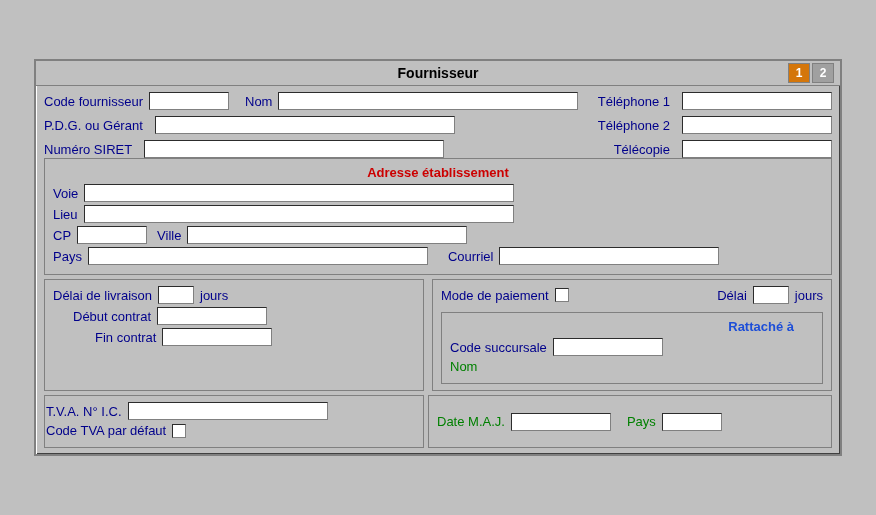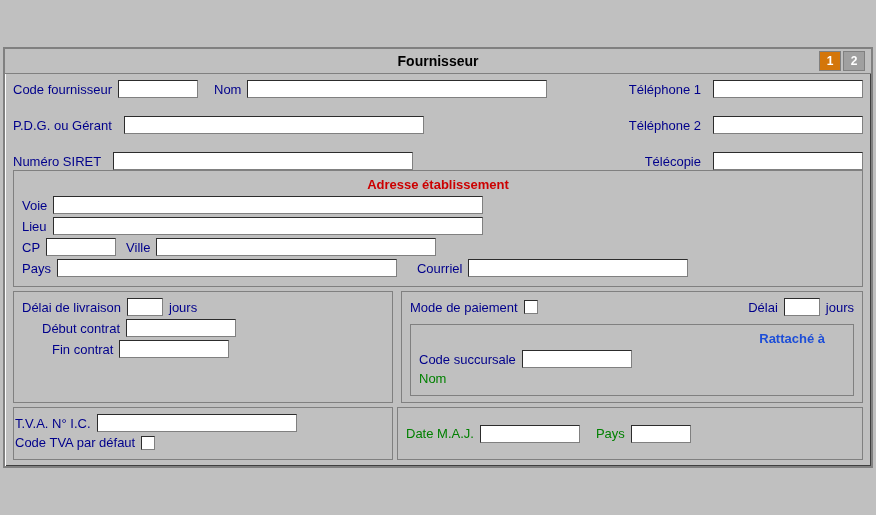--- a/index.html
+++ b/index.html
@@ -7,21 +7,21 @@
       font-family: Arial, sans-serif;
       font-size: 13px;
       background: #c0c0c0;
       width: 876px;
       height: 515px;
       display: flex;
       align-items: center;
       justify-content: center;
     }
     .window {
-      width: 870px;
+      width: 808px;
       background: #c0c0c0;
       border: 2px solid #808080;
       box-shadow: inset 1px 1px #fff, inset -1px -1px #404040;
     }
     .title-bar {
       background: #c0c0c0;
       display: flex;
       align-items: center;
       justify-content: center;
       padding: 4px 6px;
@@ -89,21 +89,21 @@
     .section-title {
       color: #cc0000;
       font-weight: bold;
       text-align: center;
       font-size: 13px;
       margin-bottom: 4px;
     }
     .top-section {
       display: flex;
       flex-direction: column;
-      gap: 18px;
+      gap: 6px;
     }
     .top-row {
       display: flex;
       align-items: center;
       gap: 6px;
     }
     .bottom-panels {
       display: flex;
       gap: 8px;
     }
@@ -231,21 +231,21 @@
       <div class="panel-left">
         <div class="row">
           <label>Délai de livraison</label>
           <input type="text" style="width: 36px; margin-left: 6px; margin-right: 6px;">
           <label>jours</label>
         </div>
         <div class="row" style="margin-left:20px;">
           <label>Début contrat</label>
           <input type="text" style="width: 110px; margin-left: 6px;">
         </div>
-        <div class="row" style="margin-left:30px;">
+        <div class="row" style="margin-left:42px;">
           <label>Fin contrat</label>
           <input type="text" style="width: 110px; margin-left: 6px;">
         </div>
       </div>
 
       <div class="panel-right">
         <div class="row">
           <label>Mode de paiement</label>
           <input type="text" style="width: 14px; height: 14px; margin-left: 6px;">
           <span style="flex:1;"></span>

